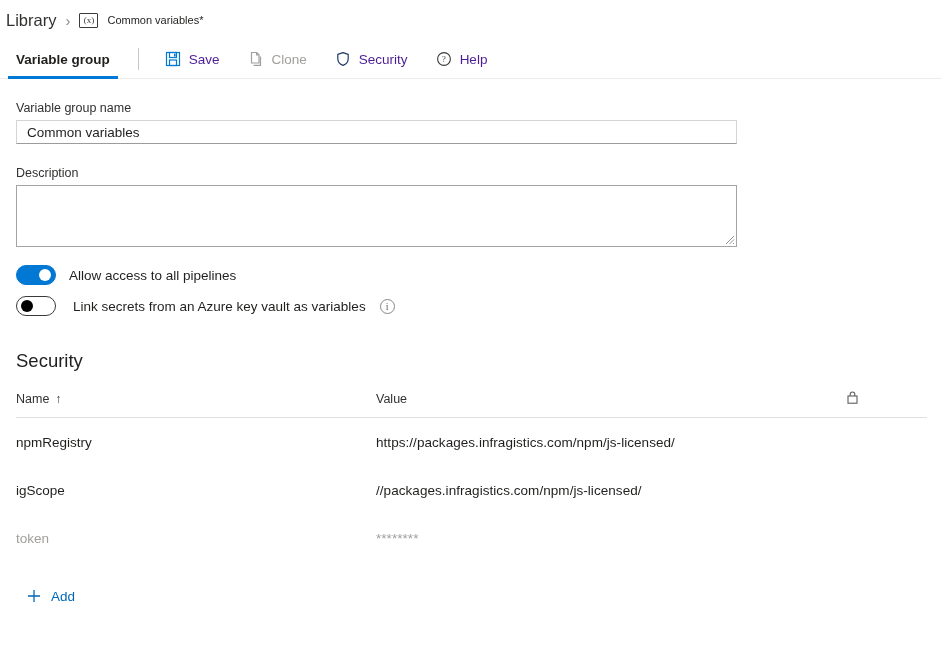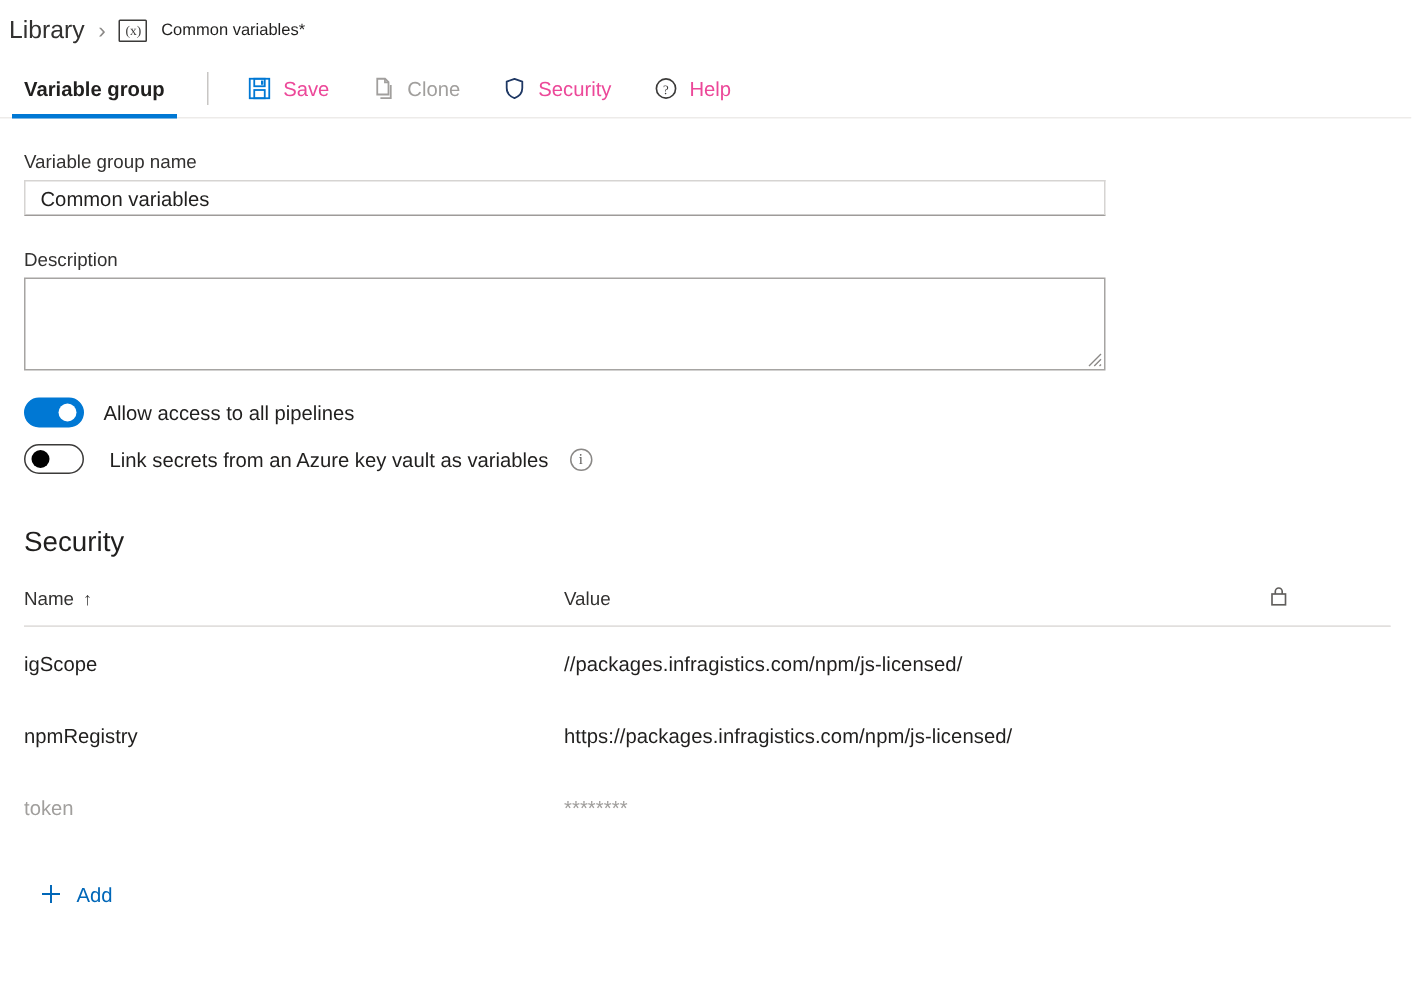--- a/index.html
+++ b/index.html
@@ -47,21 +47,21 @@
     cursor: pointer;
   }
   .tab.active::after {
     content:""; position:absolute; left: 2px; right: 2px; bottom: 0;
     height: 2.5px; background:#0078d4;
   }
   .tb-divider { width:1px; height:22px; background:#c8c6c4; margin: 0 16px 0 18px; }
   .tb-btn {
     display:flex; align-items:center; gap:8px;
     height: 30px; padding: 0 10px;
-    font-size: 13.5px; color:#ec4899; cursor: pointer;
+    font-size: 13.5px; color:#4c1d95; cursor: pointer;
     background: transparent; border: 0;
     font-family: "Liberation Sans", sans-serif;
   }
   .tb-btn.disabled { color:#a19f9d; cursor: default; }
   .tb-btn + .tb-btn { margin-left: 8px; }
   .tb-icon { display:inline-flex; width:16px; height:16px; align-items:center; justify-content:center; }
 
   
   .content { padding: 0 16px; }
   .section-title {
@@ -246,27 +246,27 @@
           <th class="col-lock">
             <svg width="13" height="15" viewBox="0 0 13 15">
               <rect x="2" y="6" width="9" height="7.2" fill="none" stroke="#605e5c" stroke-width="1.1"></rect>
               <path d="M4.2 6V4.3a2.3 2.3 0 0 1 4.6 0V6" fill="none" stroke="#605e5c" stroke-width="1.1"></path>
             </svg>
           </th>
         </tr>
       </thead>
       <tbody id="vars-body">
           <tr class="">
-            <td class="c-name">igScope</td>
-            <td class="c-value">//packages.infragistics.com/npm/js-licensed/</td>
+            <td class="c-name">npmRegistry</td>
+            <td class="c-value">https://packages.infragistics.com/npm/js-licensed/</td>
             <td class="c-lock"></td>
           </tr>
           <tr class="">
-            <td class="c-name">npmRegistry</td>
-            <td class="c-value">https://packages.infragistics.com/npm/js-licensed/</td>
+            <td class="c-name">igScope</td>
+            <td class="c-value">//packages.infragistics.com/npm/js-licensed/</td>
             <td class="c-lock"></td>
           </tr>
           <tr class="secret">
             <td class="c-name">token</td>
             <td class="c-value">********</td>
             <td class="c-lock"></td>
           </tr>
         </tbody>
     </table>
 

